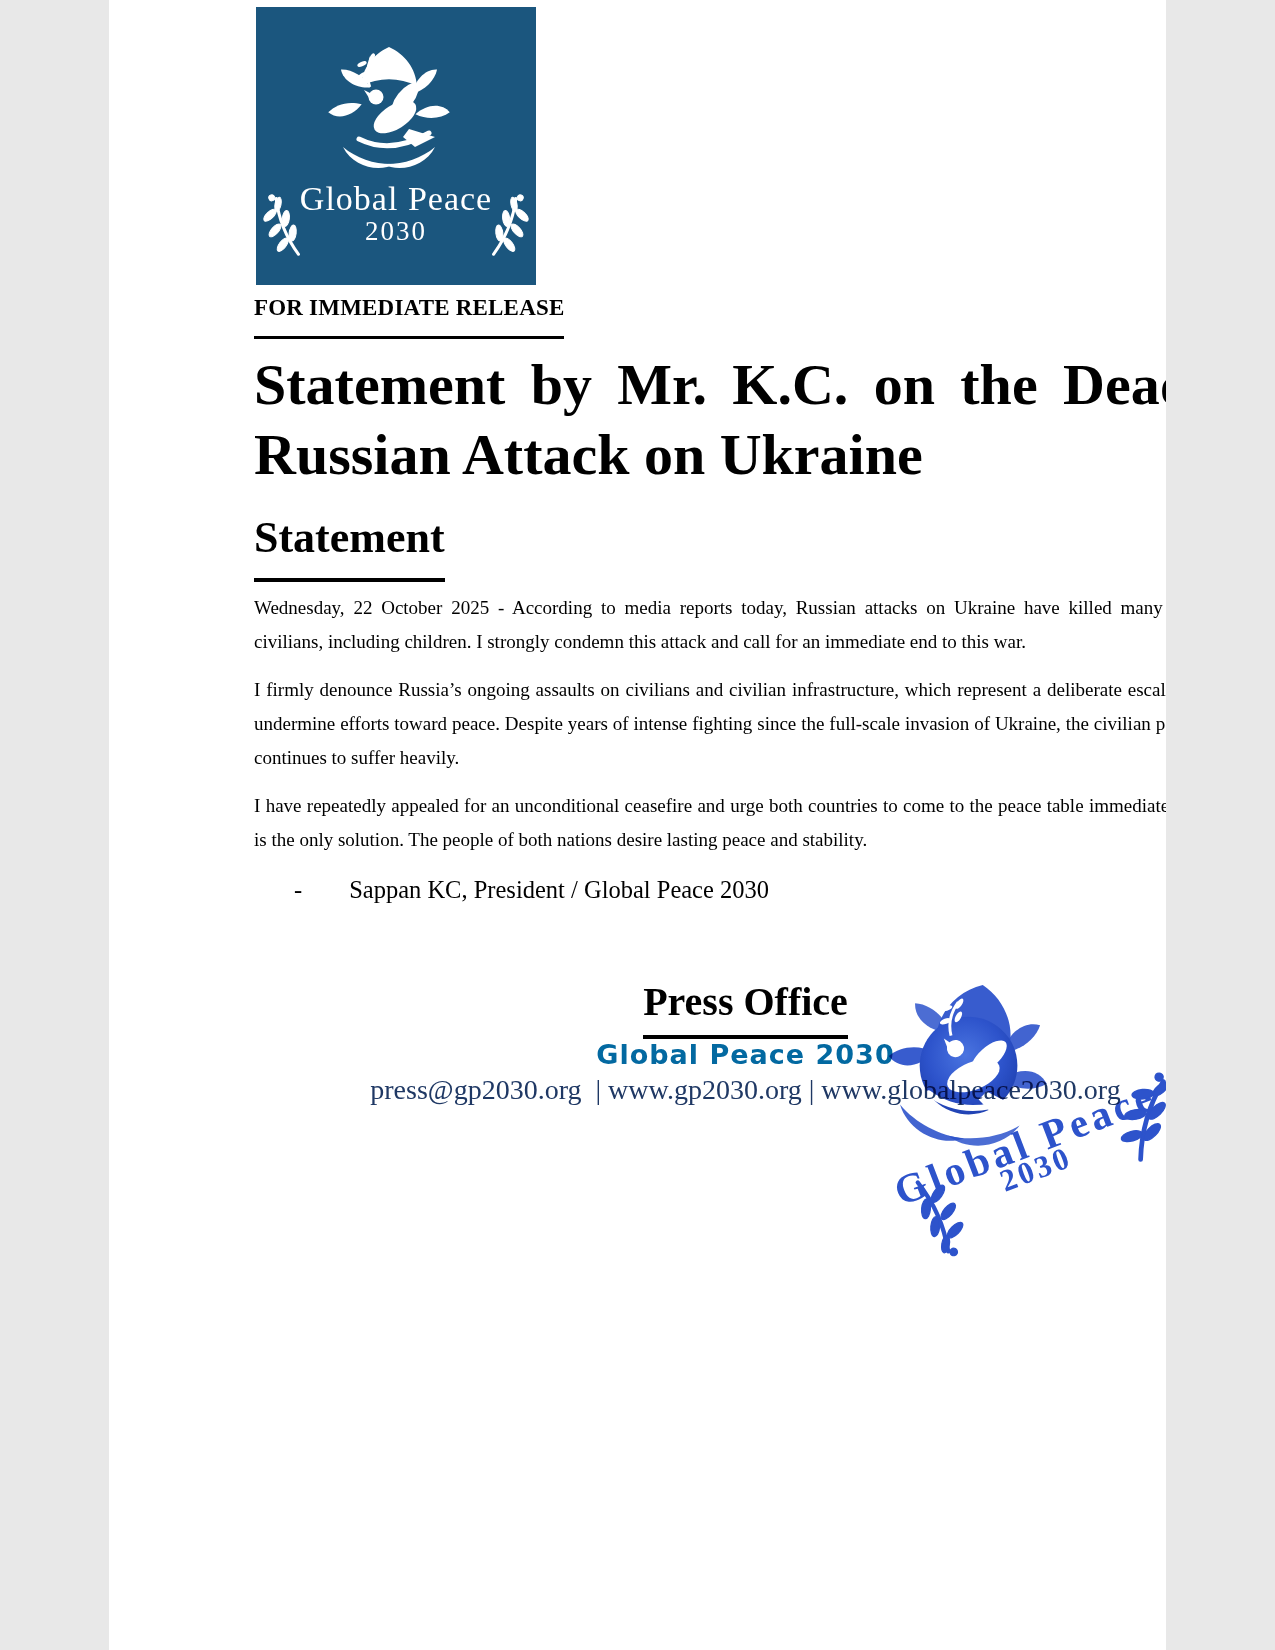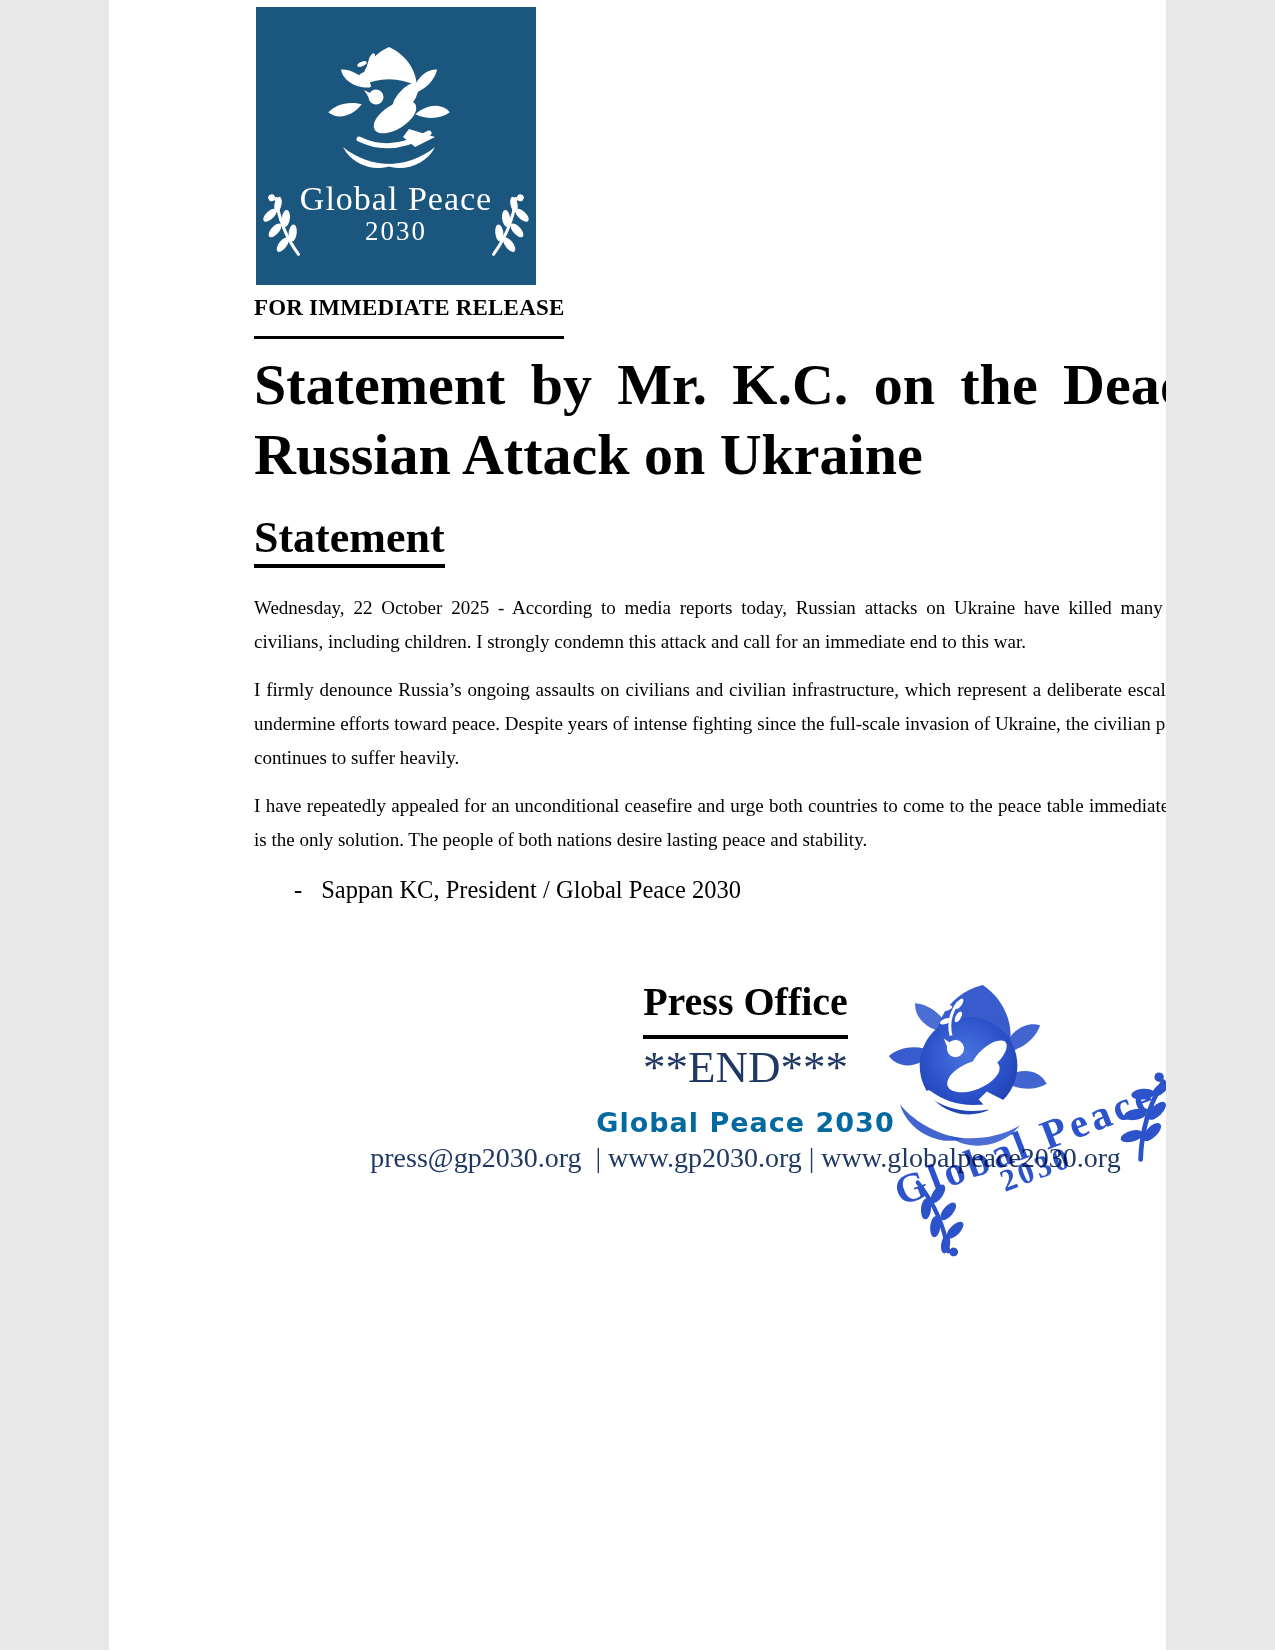--- a/index.html
+++ b/index.html
@@ -32,34 +32,34 @@
   .title{
     margin:28px 0 4px 0;
     font-size:58px;font-weight:bold;line-height:70px;
     text-align:justify;
   }
   
   .section-heading{
     margin:22px 0 0 0;
     font-size:44px;font-weight:bold;line-height:52px;
   }
-  .section-heading span{border-bottom:4px solid #000;padding-bottom:2px;}
+  .section-heading span{border-bottom:4px solid #000;padding-bottom:16px;}
   
   .body-para{
     margin:27px 0 14px 0;
     font-size:19px;line-height:34px;
     text-align:justify;
   }
   .body-para + .body-para{margin-top:0;}
   .attribution{
     margin-top:16px;
     font-size:24.5px;line-height:34px;
     padding-left:40px;
   }
-  .attribution .att-text{margin-left:19px;}
+  .attribution .att-text{margin-left:47px;}
   
   .press-block{margin-top:71px;text-align:center;}
   .press-office{
     font-size:40px;font-weight:bold;line-height:48px;
   }
   .press-office span{border-bottom:4px solid #000;padding-bottom:11px;}
   .end-marker{
     margin-top:14px;
     font-size:45px;line-height:54px;
     color:#1f3864;
@@ -160,21 +160,20 @@
     <p class="body-para">I have repeatedly appealed for an unconditional ceasefire and urge both countries to come to the peace table immediately. Peace is the only solution. The people of both nations desire lasting peace and stability.</p>
 
     <div class="attribution">
       <span class="dash">-</span><span class="att-text">Sappan KC, President / Global Peace 2030</span>
     </div>
 
     <div class="press-block">
       <div class="press-office">
         <span>Press Office</span>
       </div>
-      <div class="end-marker">**END***</div>
       <div class="press-org">Global Peace 2030</div>
       <div class="press-contacts">press@gp2030.org  | www.gp2030.org | www.globalpeace2030.org</div>
     </div>
   </div>
 
   <div class="stamp">
     <svg width="400" height="360" viewBox="0 0 400 360">
       <defs>
         <radialGradient id="inkblob" cx="45%" cy="40%" r="65%">
           <stop offset="0%" stop-color="#4a74e0"></stop>

